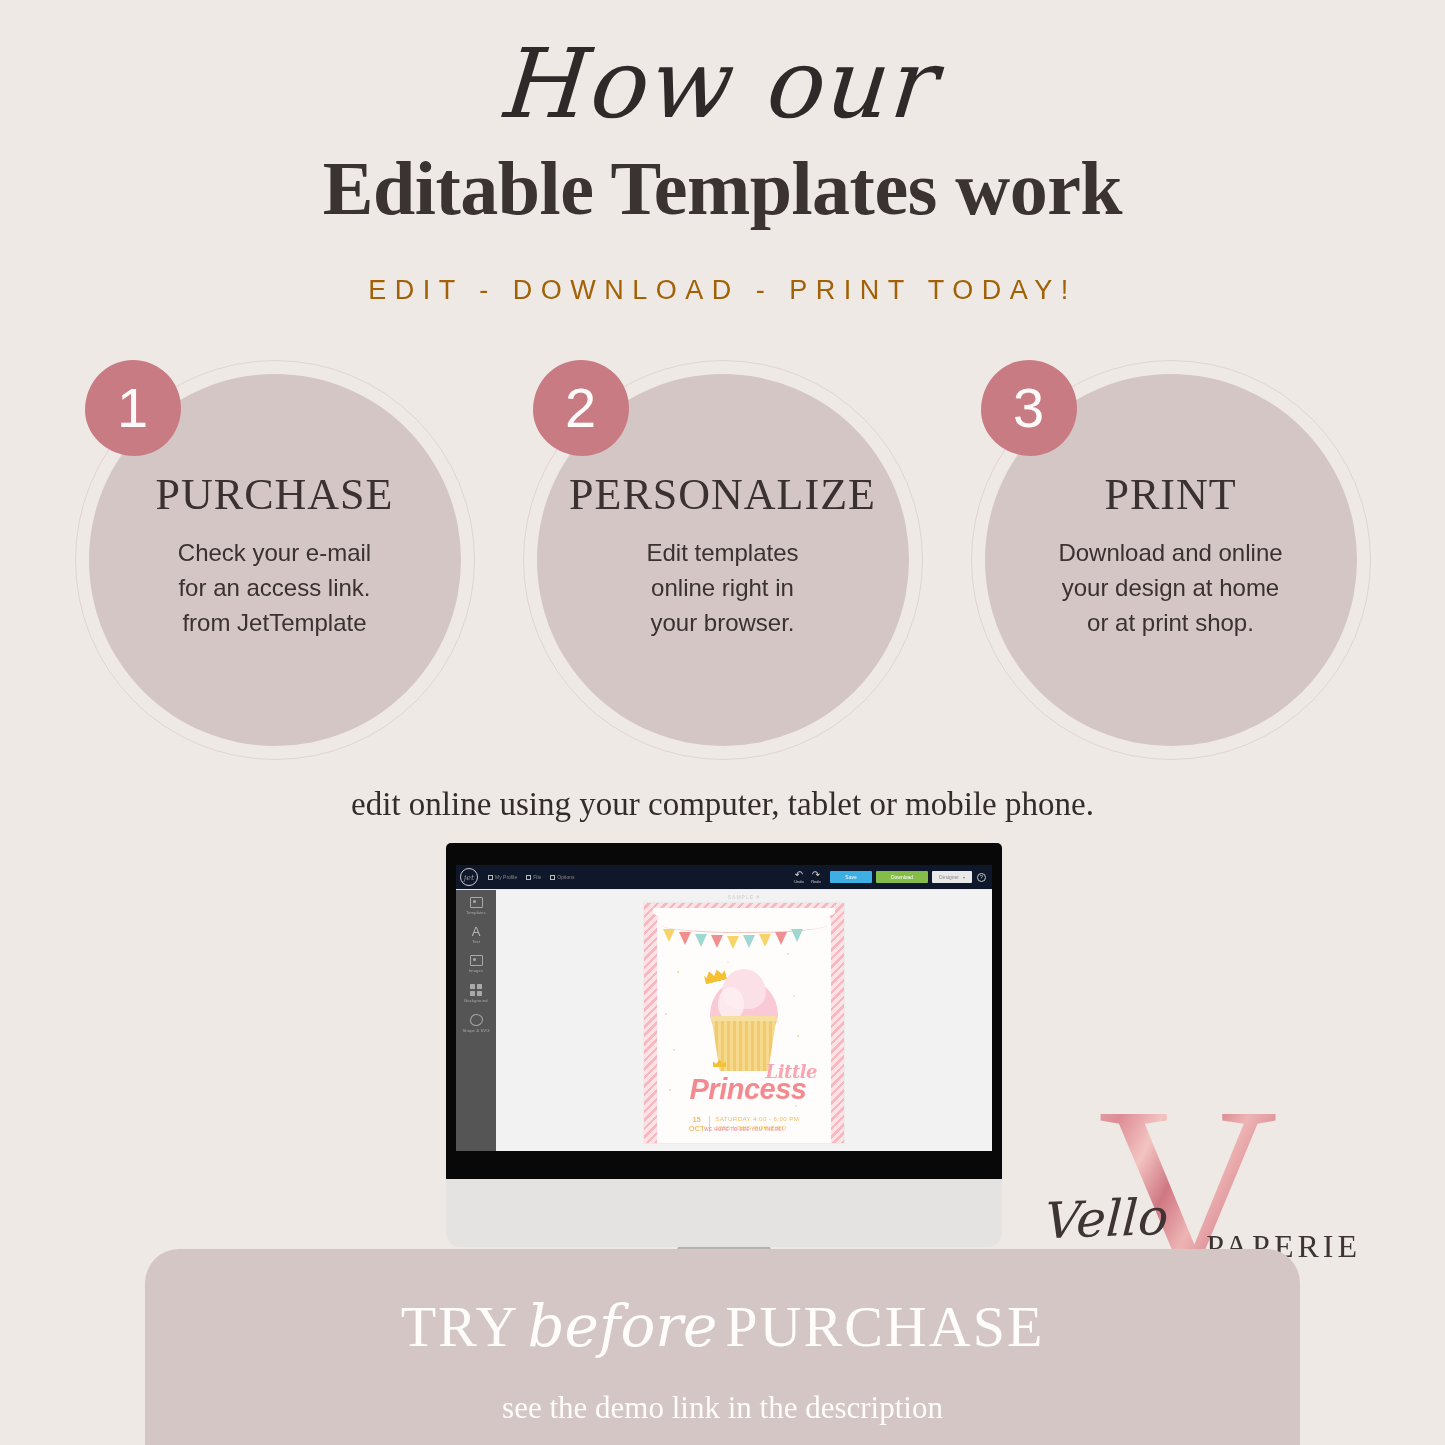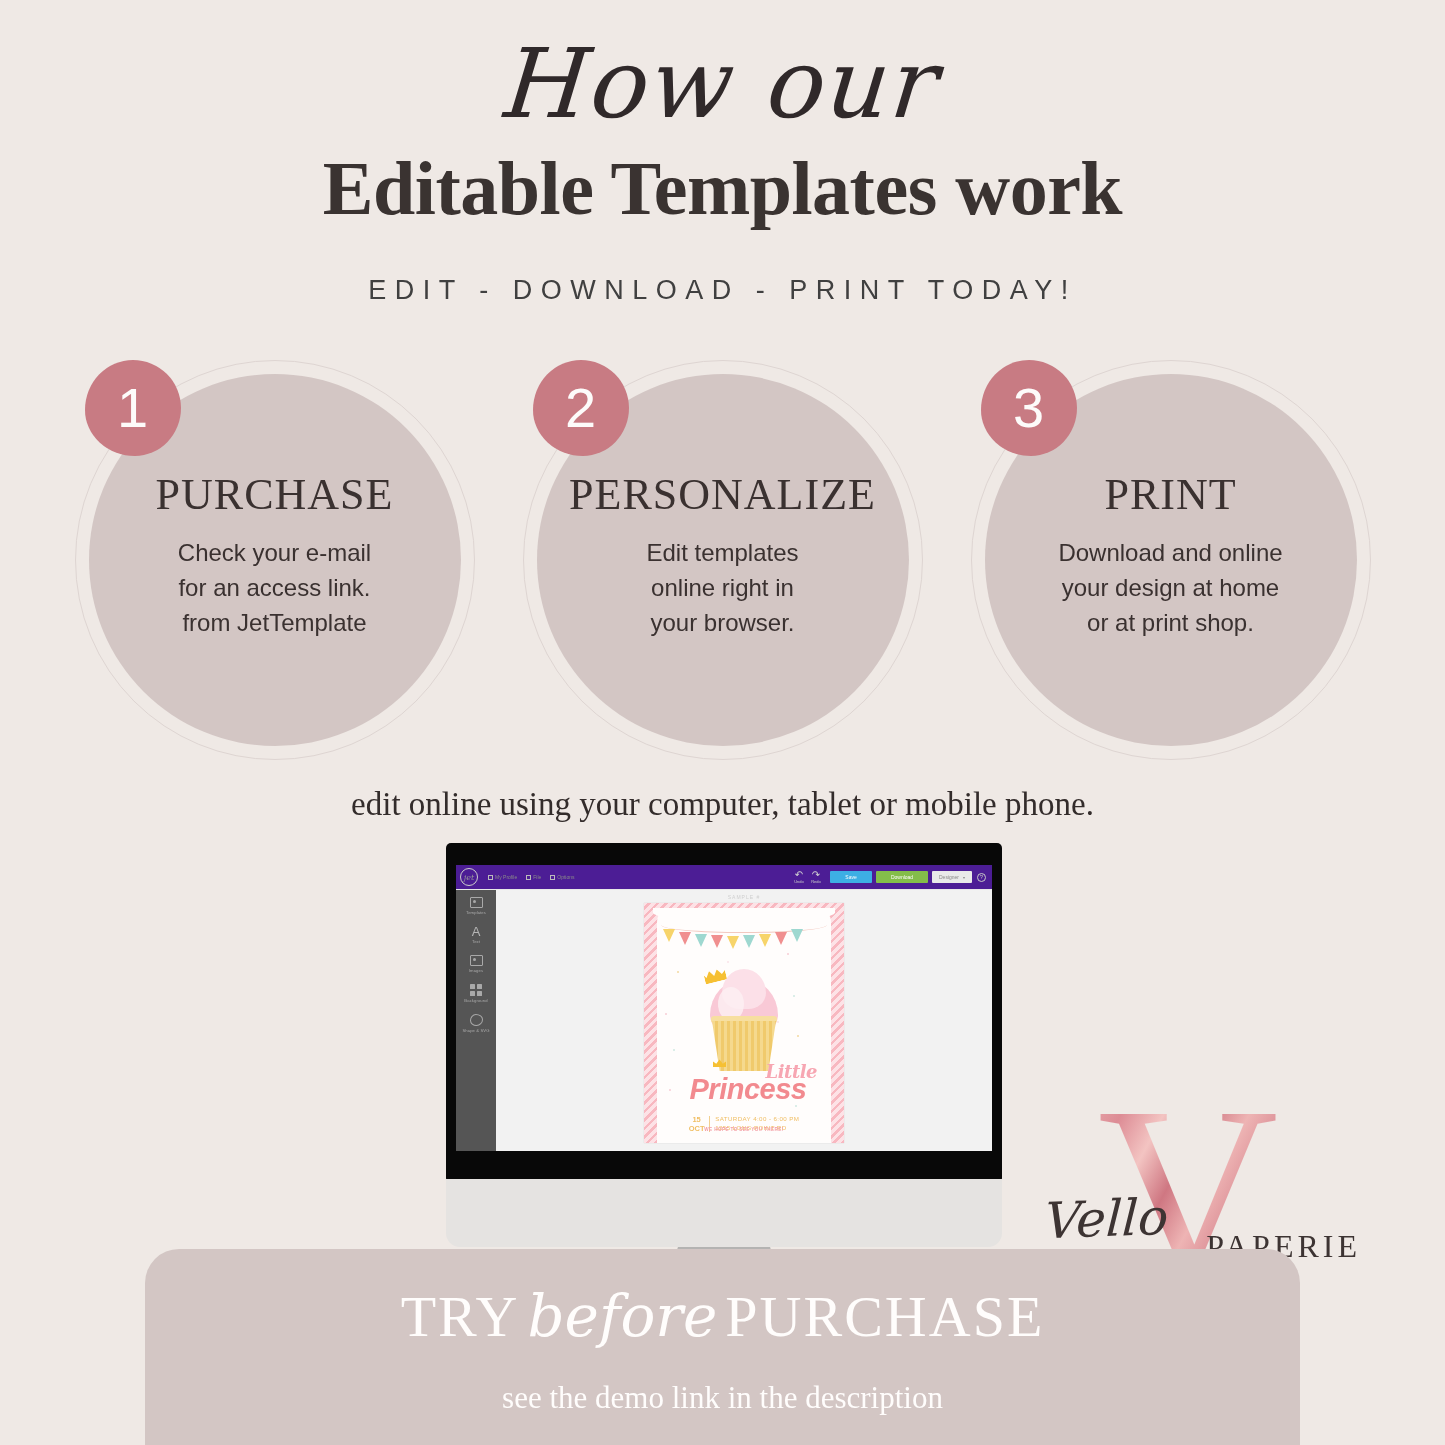--- a/index.html
+++ b/index.html
@@ -29,21 +29,21 @@
     font-size:76px;
     font-weight:700;
     color:#3a3331;
     letter-spacing:-0.5px;
     margin-top:14px;
     line-height:1.05;
   }
   .subtitle {
     font-family:"Liberation Sans", sans-serif;
     font-size:27px;
-    color:#404040;
+    color:#a16207;
     letter-spacing:8.5px;
     margin-top:46px;
     font-weight:400;
   }
 
   
   .steps {
     position:absolute;
     top:360px; left:0; right:0;
     display:flex;
@@ -149,21 +149,21 @@
   
   .app {
     background:#f2f2f2;
     height:286px;
     display:flex;
     flex-direction:column;
     overflow:hidden;
   }
   .app-toolbar {
     height:25px;
-    background:#4c1d95;
+    background:#0f172a;
     display:flex;
     align-items:center;
     padding:0 6px 0 4px;
     border-bottom:1px solid #e8e8e8;
     flex-shrink:0;
   }
   .jet-logo {
     width:18px; height:18px;
     border-radius:50%;
     border:1px solid #ccc;
@@ -471,21 +471,21 @@
 
   
   .banner {
     position:absolute;
     left:145px; right:145px; bottom:0;
     height:196px;
     background:#d3c6c4;
     border-radius:34px 34px 0 0;
     z-index:8;
     text-align:center;
-    padding-top:38px;
+    padding-top:48px;
   }
   .banner-head {
     font-family:"Liberation Serif", serif;
     font-size:58px;
     color:#fffdfc;
     letter-spacing:2px;
     line-height:1;
     white-space:nowrap;
   }
   .banner-head .script {

